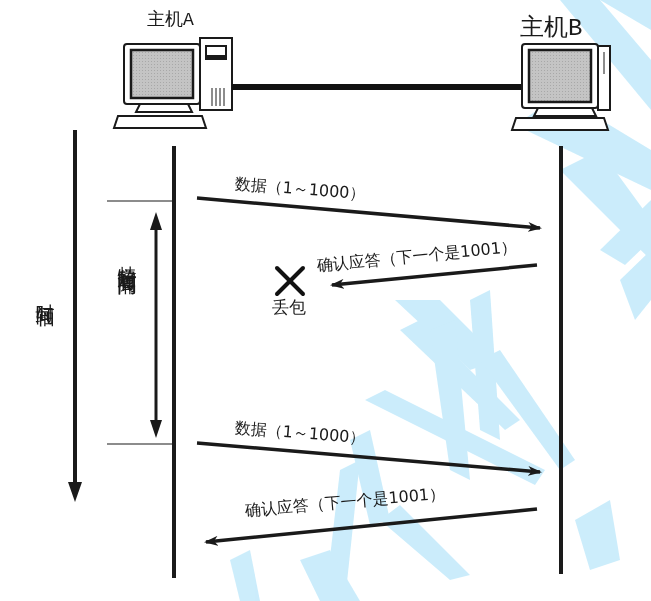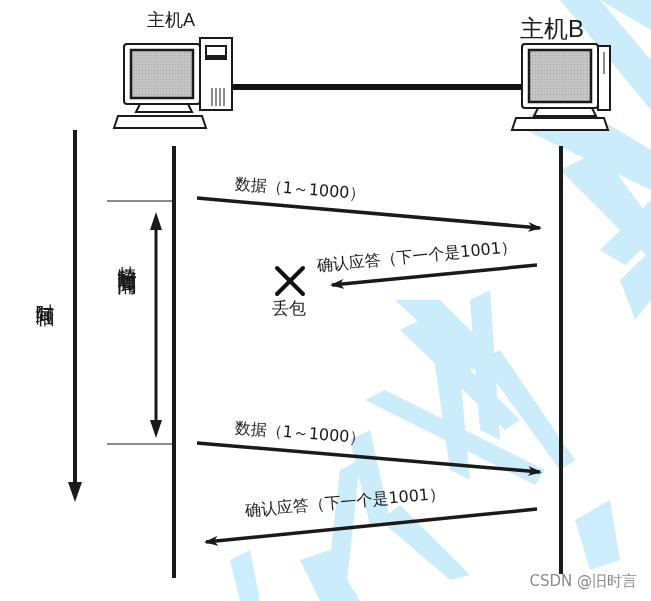--- a/index.html
+++ b/index.html
@@ -1,19 +1,19 @@
 <!DOCTYPE html>
 <html><head>
 <meta charset="utf-8">
 <style>
   html, body { margin: 0; padding: 0; background: #ffffff; }
   body { width: 651px; height: 601px; position: relative; overflow: hidden;
          font-family: "DejaVu Serif", "Liberation Serif", serif; color: #1a1a1a; }
   #stage { position: absolute; left: 0; top: 0; width: 651px; height: 601px; }
-  .lbl { position: absolute; font-family: Liberation Sans, sans-serif;
+  .lbl { position: absolute; font-family: Liberation Mono, monospace;
          font-size: 17px; color: #1a1a1a; white-space: nowrap; line-height: 1; }
   .vert { position: absolute; font-family: "DejaVu Sans", "Liberation Sans", sans-serif;
           font-size: 18px; color: #1a1a1a; writing-mode: vertical-rl; text-orientation: upright;
           letter-spacing: 2px; line-height: 1; }
   .msg { position: absolute; font-family: "DejaVu Sans", "Liberation Sans", sans-serif;
          font-size: 16px; color: #1a1a1a; white-space: nowrap; transform-origin: left bottom; }
   .watermark-text { position: absolute; right: 14px; bottom: 10px;
                     font-family: "DejaVu Sans", "Liberation Sans", sans-serif;
                     font-size: 15px; color: #8a8a8a; }
 </style>
@@ -112,14 +112,13 @@
   <div class="vert" style="left:36px;top:288px;font-size:19px">时间轴</div>
   <div class="vert" style="left:118px;top:250px;font-size:19px">特定的时间间隔</div>
 
   <div class="msg" style="left:234px;top:174px;transform:rotate(4.5deg)">数据（1～1000）</div>
   <div class="msg" style="left:318px;top:256px;transform:rotate(-5.5deg)">确认应答（下一个是1001）</div>
   <div class="msg" style="left:234px;top:418px;transform:rotate(4.5deg)">数据（1～1000）</div>
   <div class="msg" style="left:246px;top:501px;transform:rotate(-5deg)">确认应答（下一个是1001）</div>
 
   <div class="lbl" style="left:272px;top:300px;font-size:17px">丢包</div>
 
-  <div class="watermark-text">CSDN @旧时言</div>
 </div>
 
 </body></html>

